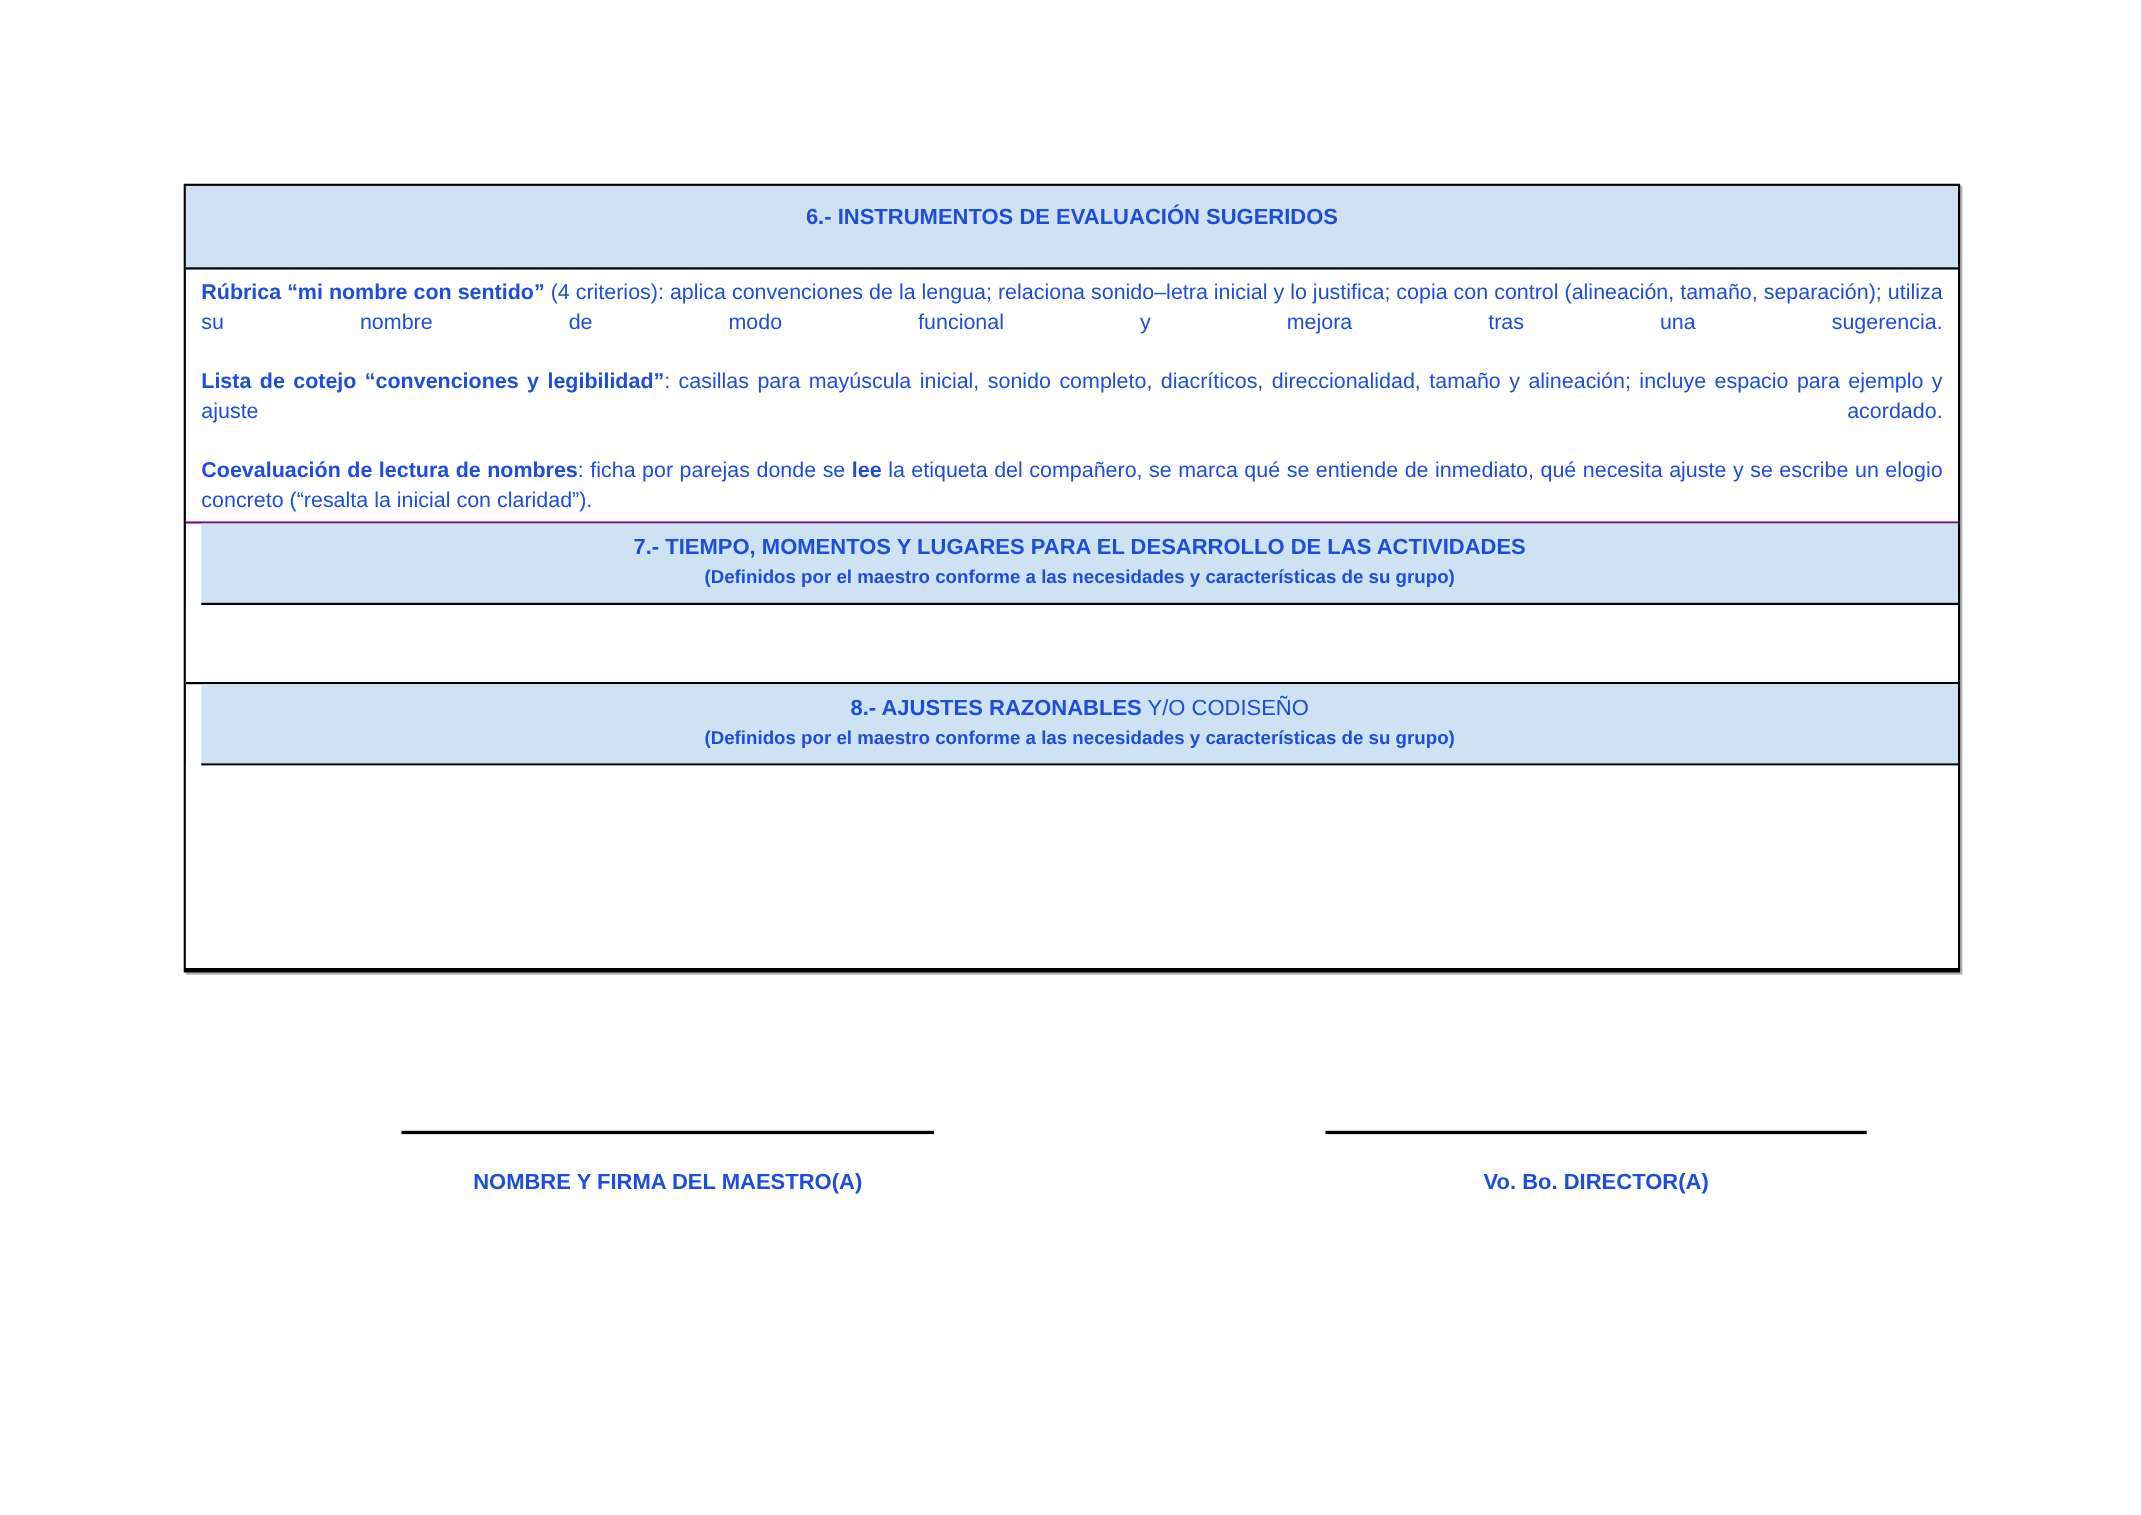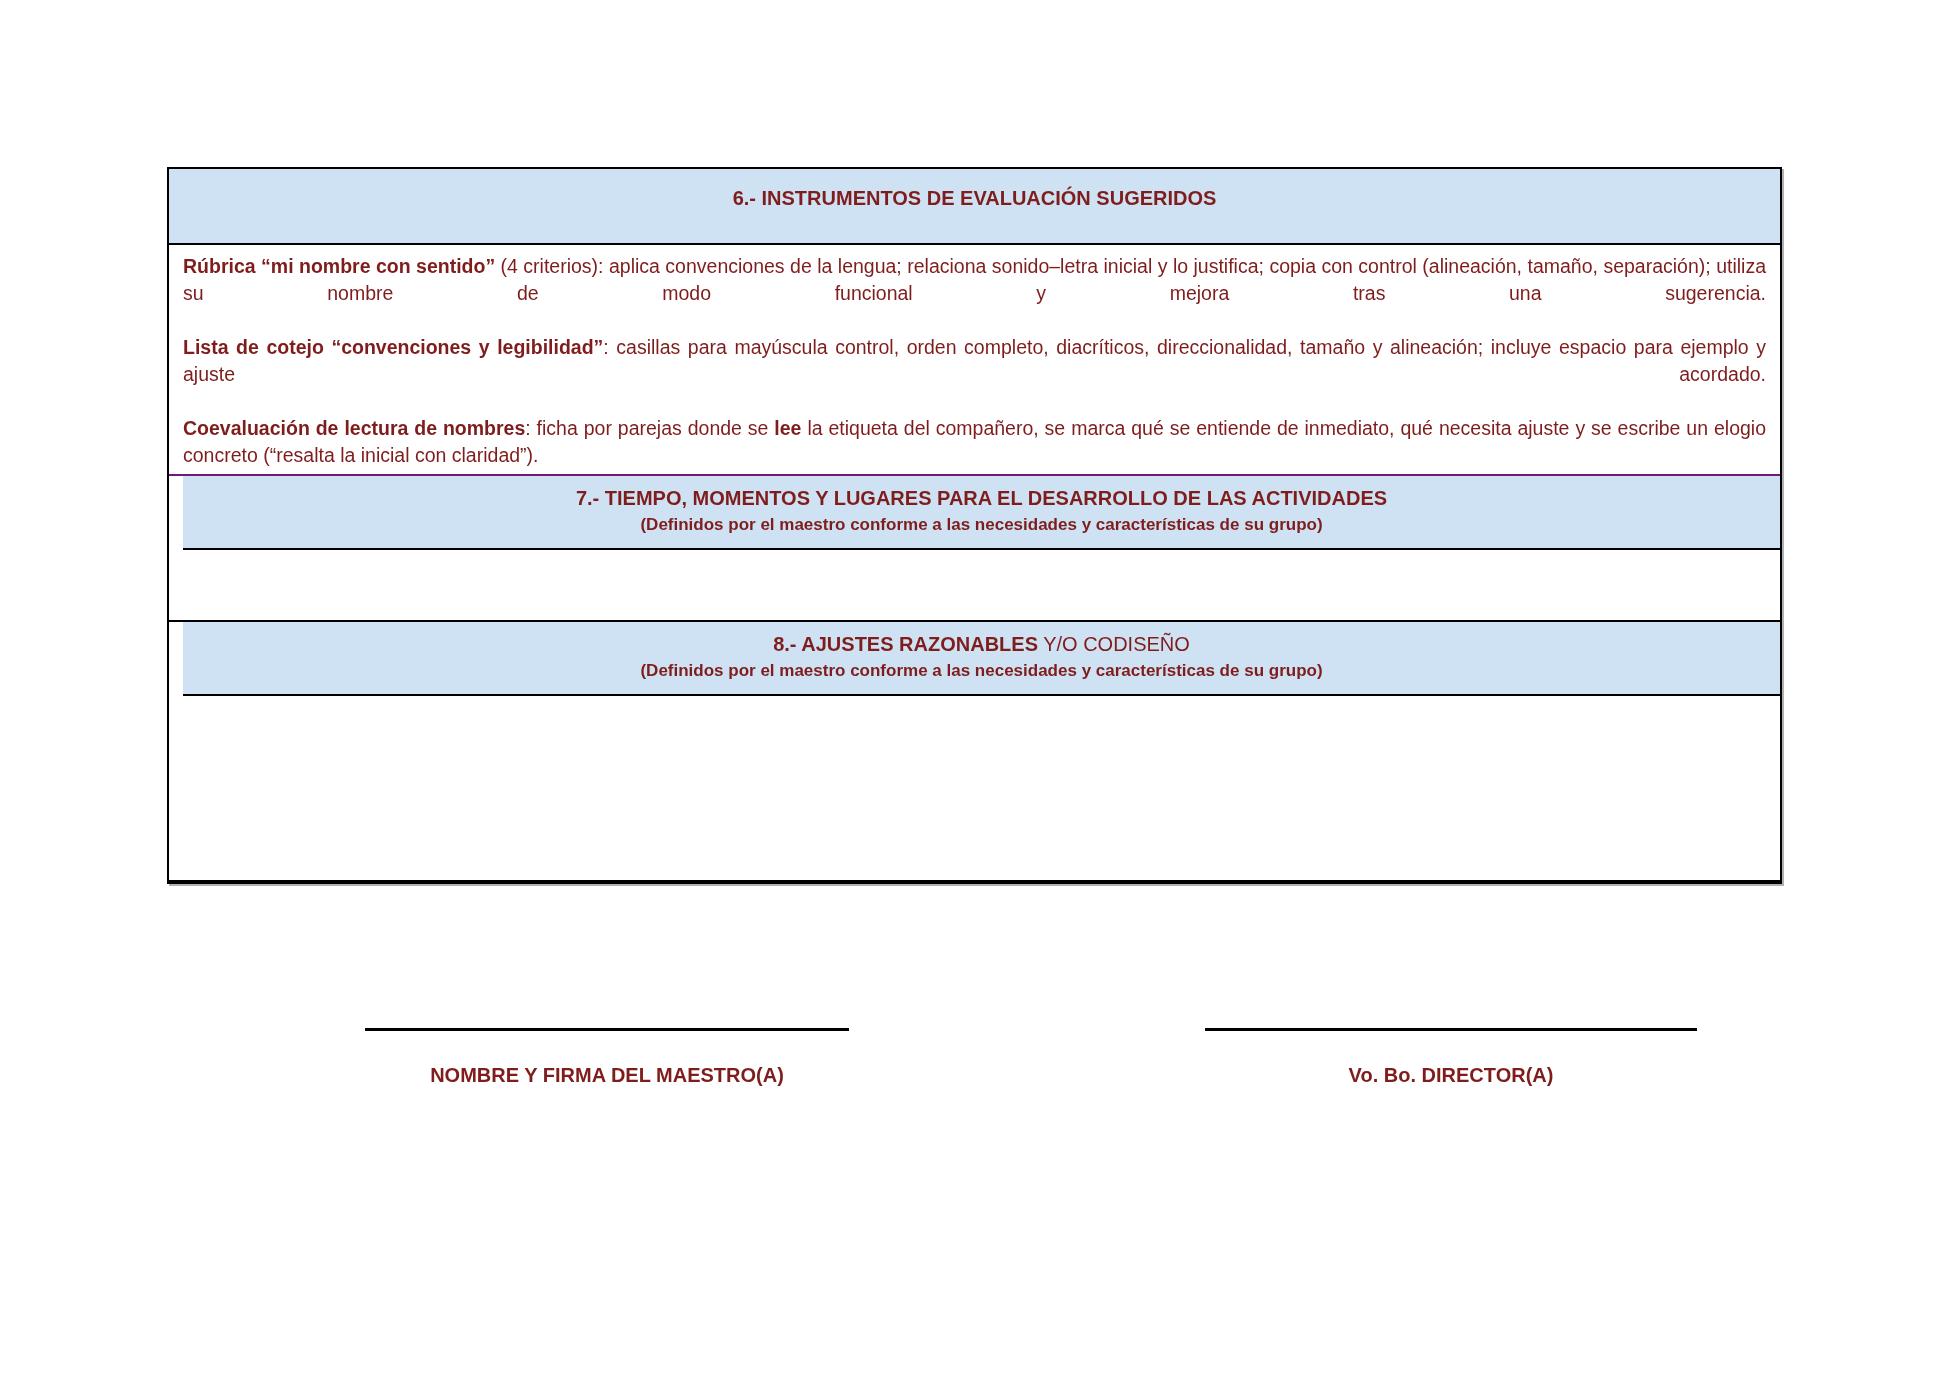--- a/index.html
+++ b/index.html
@@ -1,21 +1,21 @@
 <!DOCTYPE html>
 <html style="--hdr: #cfe2f3; --shadow: #b0b0b0;"><head>
 <meta charset="utf-8">
 <style>
   html,body{margin:0;padding:0;background:#ffffff;}
   .page{
     position:relative;
     width:1946px;height:1377px;
     background:#ffffff;
     font-family:"Liberation Sans", sans-serif;
-    color:#7f1d1d;
+    color:#1d4ed8;
     overflow:hidden;
   }
   
   .doc{
     position:absolute;left:167px;top:167px;width:1611px;
     border:2px solid #000;
     border-bottom-width:4px;
     background:#fff;
     box-shadow:2px 2px 0 var(--shadow,#b0b0b0);
     box-sizing:content-box;
@@ -61,21 +61,21 @@
 
 <div class="page">
 
   <div class="doc">
 
     <div class="hdr hdr6">
       <div class="box-title">6.- INSTRUMENTOS DE EVALUACIÓN SUGERIDOS</div>
     </div>
     <div class="body6">
         <p class="jlast"><b>Rúbrica “mi nombre con sentido”</b><span> (4 criterios): aplica convenciones de la lengua; relaciona sonido–letra inicial y lo justifica; copia con control (alineación, tamaño, separación); utiliza su nombre de modo funcional y mejora tras una sugerencia.</span></p>
-        <p class="jlast"><b>Lista de cotejo “convenciones y legibilidad”</b><span>: casillas para mayúscula control, orden completo, diacríticos, direccionalidad, tamaño y alineación; incluye espacio para ejemplo y ajuste acordado.</span></p>
+        <p class="jlast"><b>Lista de cotejo “convenciones y legibilidad”</b><span>: casillas para mayúscula inicial, sonido completo, diacríticos, direccionalidad, tamaño y alineación; incluye espacio para ejemplo y ajuste acordado.</span></p>
         <p><b>Coevaluación de lectura de nombres</b><span>: ficha por parejas donde se </span><b>lee</b><span> la etiqueta del compañero, se marca qué se entiende de inmediato, qué necesita ajuste y se escribe un elogio concreto (“resalta la inicial con claridad”).</span></p>
       </div>
 
     <div class="hdr hdr78">
       <div class="box-title">7.- TIEMPO, MOMENTOS Y LUGARES PARA EL DESARROLLO DE LAS ACTIVIDADES</div>
       <div class="box-subtitle">(Definidos por el maestro conforme a las necesidades y características de su grupo)</div>
     </div>
     <div class="empty7"></div>
 
     <div class="hdr hdr78 hdr8">

